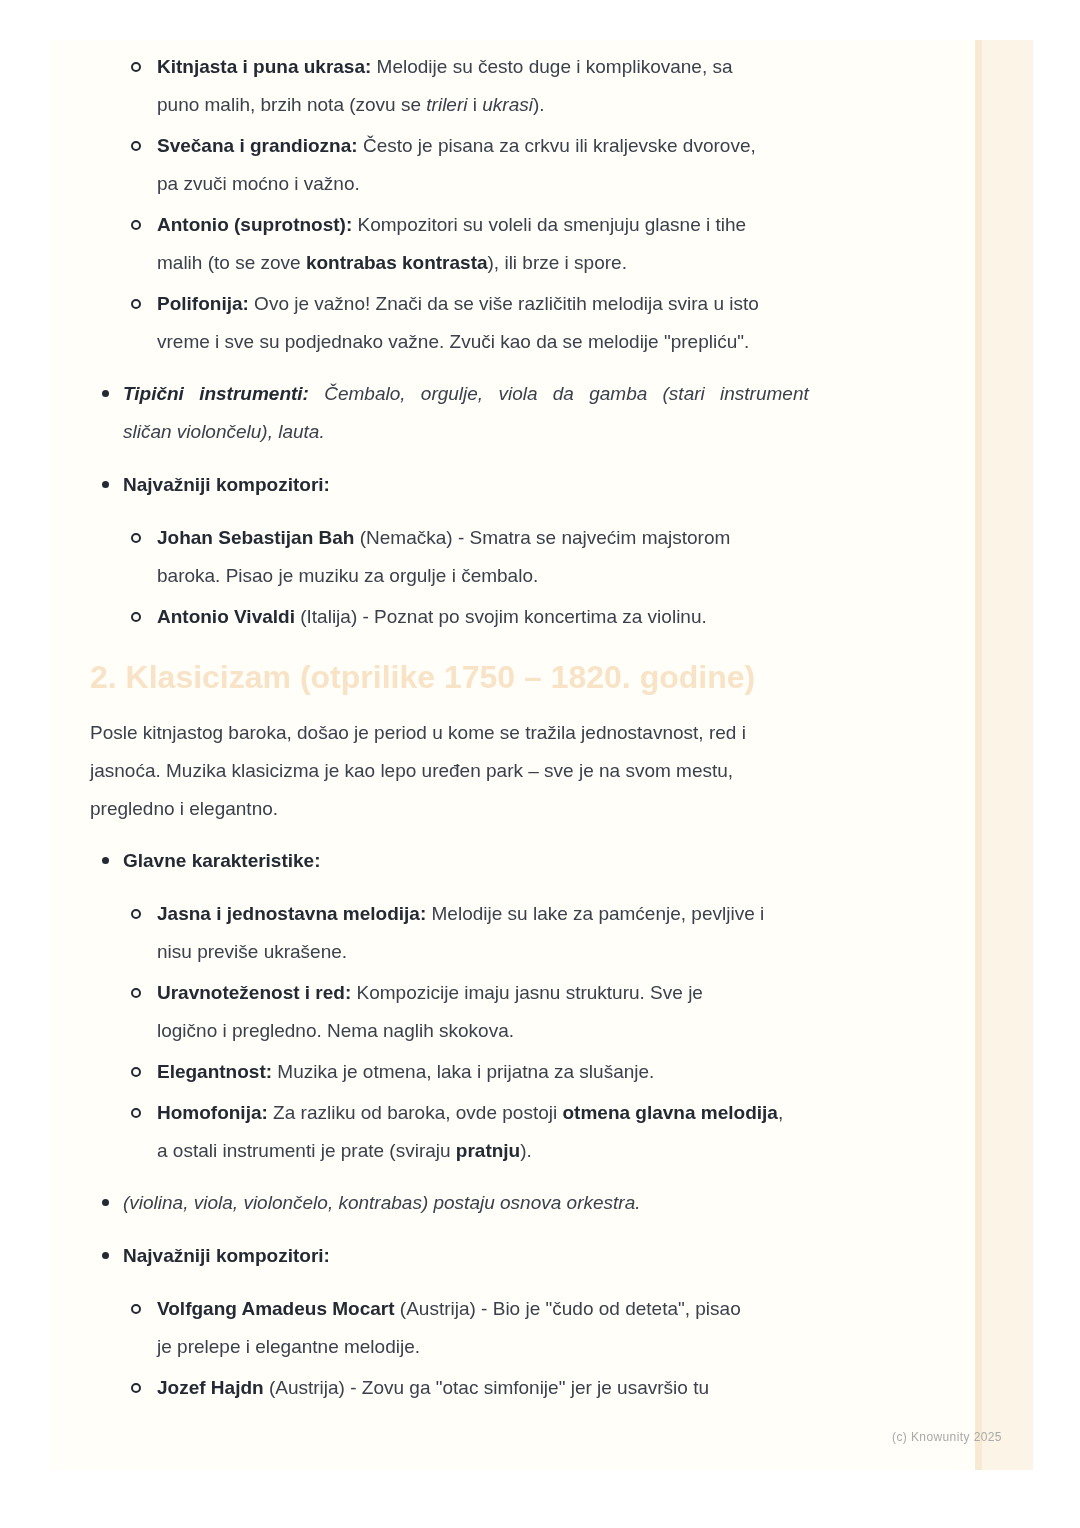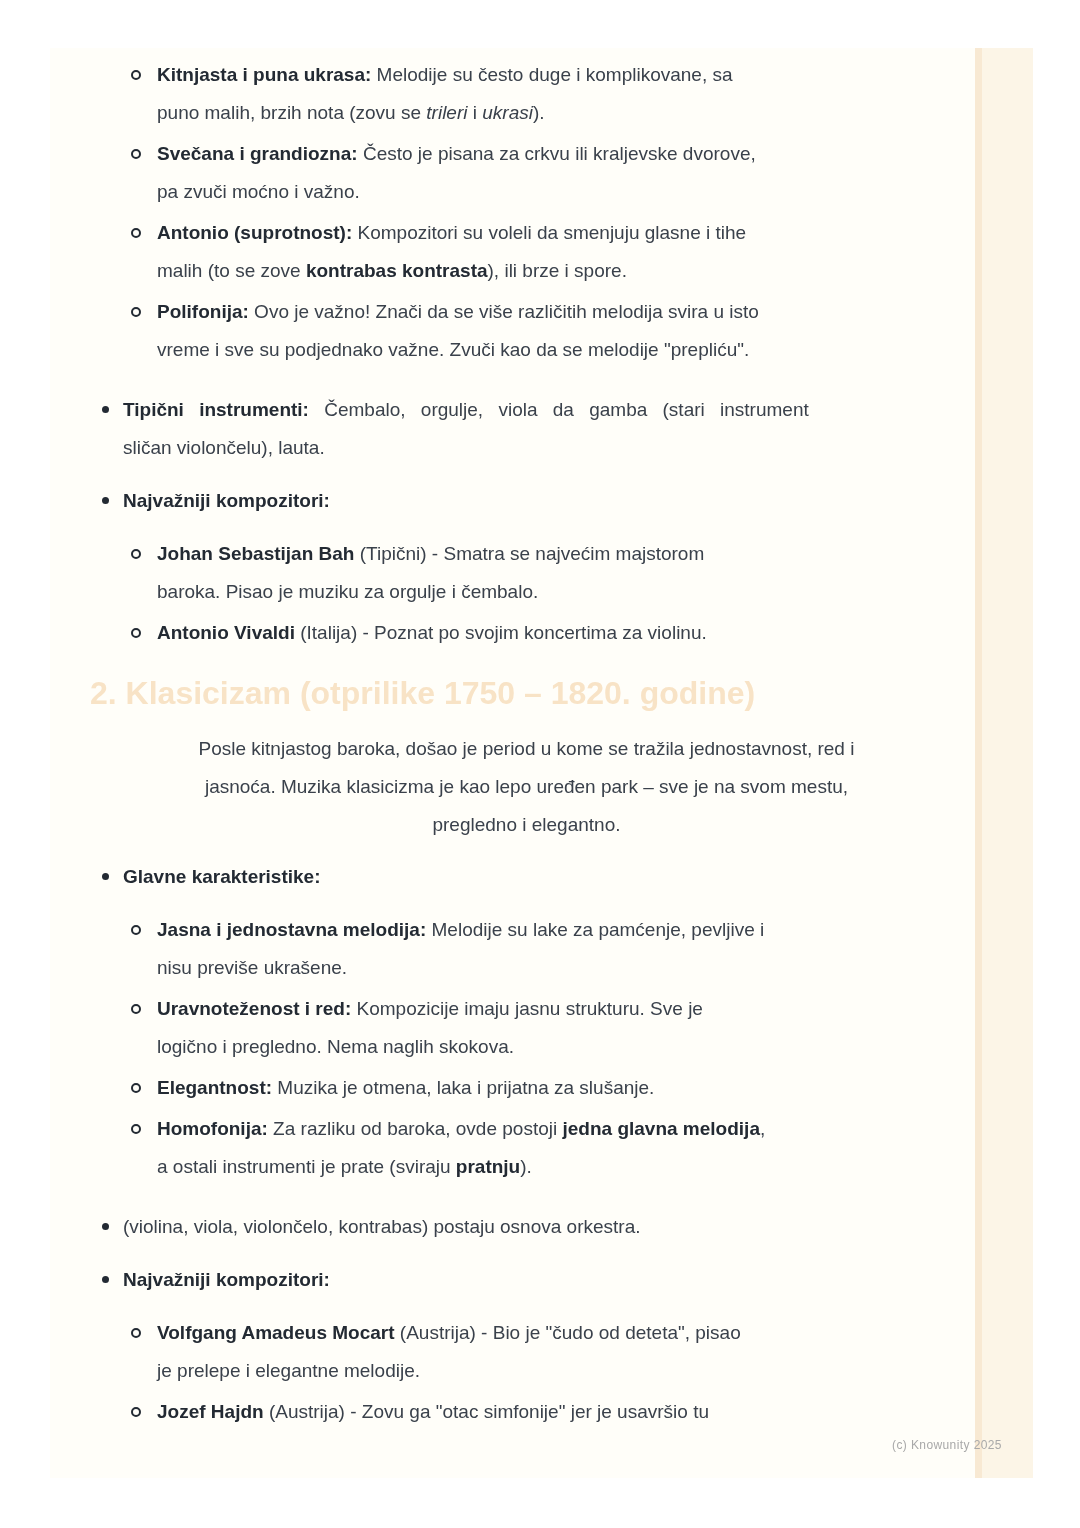--- a/index.html
+++ b/index.html
@@ -4,21 +4,21 @@
 <style>
   html, body {
     margin: 0; padding: 0;
     width: 1080px; height: 1528px;
     background: var(--canvas-bg, #ffffff);
     font-family: "Liberation Sans", sans-serif;
     overflow: hidden;
   }
   .page {
     position: absolute;
-    left: 50px; top: 48px;
+    left: 50px; top: 40px;
     width: 983px; height: 1430px;
     background: var(--page-bg, #fffef9);
   }
   .edge-strip {
     position: absolute;
     right: 0; top: 0;
     width: 58px; height: 100%;
     background: var(--strip, #fcf5e7);
     border-left: 7px solid var(--strip-border, #f8e9d3);
     box-sizing: border-box;
@@ -32,25 +32,25 @@
     color: var(--text, #3a414b);
   }
   .line { white-space: nowrap; }
   .b { font-weight: 700; color: var(--bold, #232a33); }
   .i { font-style: italic; }
   .h2 {
     font-size: 32px; line-height: 34px; font-weight: 700;
     color: var(--heading, #f8e3c6);
     margin: 24px 0 20px 0;
   }
-  .p { margin-bottom: 14px; text-align: center; }
+  .p { margin-bottom: 14px; }
   .li1, .li2 { position: relative; }
   .li1 { padding-left: 33px; margin-bottom: 15px; }
   .li2 { padding-left: 67px; margin-bottom: 3px; }
-  .li1.after-sub { margin-top: 22px; }
+  .li1.after-sub { margin-top: 14px; font-style: italic; }
   .marker { display: block; position: absolute; }
   .dot {
     left: 12px; top: 15px; width: 7px; height: 7px;
     border-radius: 50%;
     background: var(--bold, #232a33);
   }
   .circle {
     left: 41px; top: 14px; width: 10px; height: 10px;
     border: 2px solid var(--bold, #232a33);
     border-radius: 50%;
@@ -96,21 +96,21 @@
         <span class="marker dot"></span>
         <div class="line" style="word-spacing: 10px;"><span class="b">Tipični instrumenti:</span><span> Čembalo, orgulje, viola da gamba (stari instrument</span></div>
         <div class="line"><span>sličan violončelu), lauta.</span></div>
       </div>
       <div class="li1">
         <span class="marker dot"></span>
         <div class="line"><span class="b">Najvažniji kompozitori:</span></div>
       </div>
       <div class="li2">
         <span class="marker circle"></span>
-        <div class="line"><span class="b">Johan Sebastijan Bah</span><span> (Tipični) - Smatra se najvećim majstorom</span></div>
+        <div class="line"><span class="b">Johan Sebastijan Bah</span><span> (Nemačka) - Smatra se najvećim majstorom</span></div>
         <div class="line"><span>baroka. Pisao je muziku za orgulje i čembalo.</span></div>
       </div>
       <div class="li2">
         <span class="marker circle"></span>
         <div class="line"><span class="b">Antonio Vivaldi</span><span> (Italija) - Poznat po svojim koncertima za violinu.</span></div>
       </div>
       <div class="h2">
         <div class="line"><span>2. Klasicizam (otprilike 1750 – 1820. godine)</span></div>
       </div>
       <div class="p">
@@ -131,21 +131,21 @@
         <span class="marker circle"></span>
         <div class="line"><span class="b">Uravnoteženost i red:</span><span> Kompozicije imaju jasnu strukturu. Sve je</span></div>
         <div class="line"><span>logično i pregledno. Nema naglih skokova.</span></div>
       </div>
       <div class="li2">
         <span class="marker circle"></span>
         <div class="line"><span class="b">Elegantnost:</span><span> Muzika je otmena, laka i prijatna za slušanje.</span></div>
       </div>
       <div class="li2">
         <span class="marker circle"></span>
-        <div class="line"><span class="b">Homofonija:</span><span> Za razliku od baroka, ovde postoji </span><span class="b">jedna glavna melodija</span><span>,</span></div>
+        <div class="line"><span class="b">Homofonija:</span><span> Za razliku od baroka, ovde postoji </span><span class="b">otmena glavna melodija</span><span>,</span></div>
         <div class="line"><span>a ostali instrumenti je prate (sviraju </span><span class="b">pratnju</span><span>).</span></div>
       </div>
       <div class="li1 after-sub">
         <span class="marker dot"></span>
         <div class="line"><span>(violina, viola, violončelo, kontrabas) postaju osnova orkestra.</span></div>
       </div>
       <div class="li1">
         <span class="marker dot"></span>
         <div class="line"><span class="b">Najvažniji kompozitori:</span></div>
       </div>

